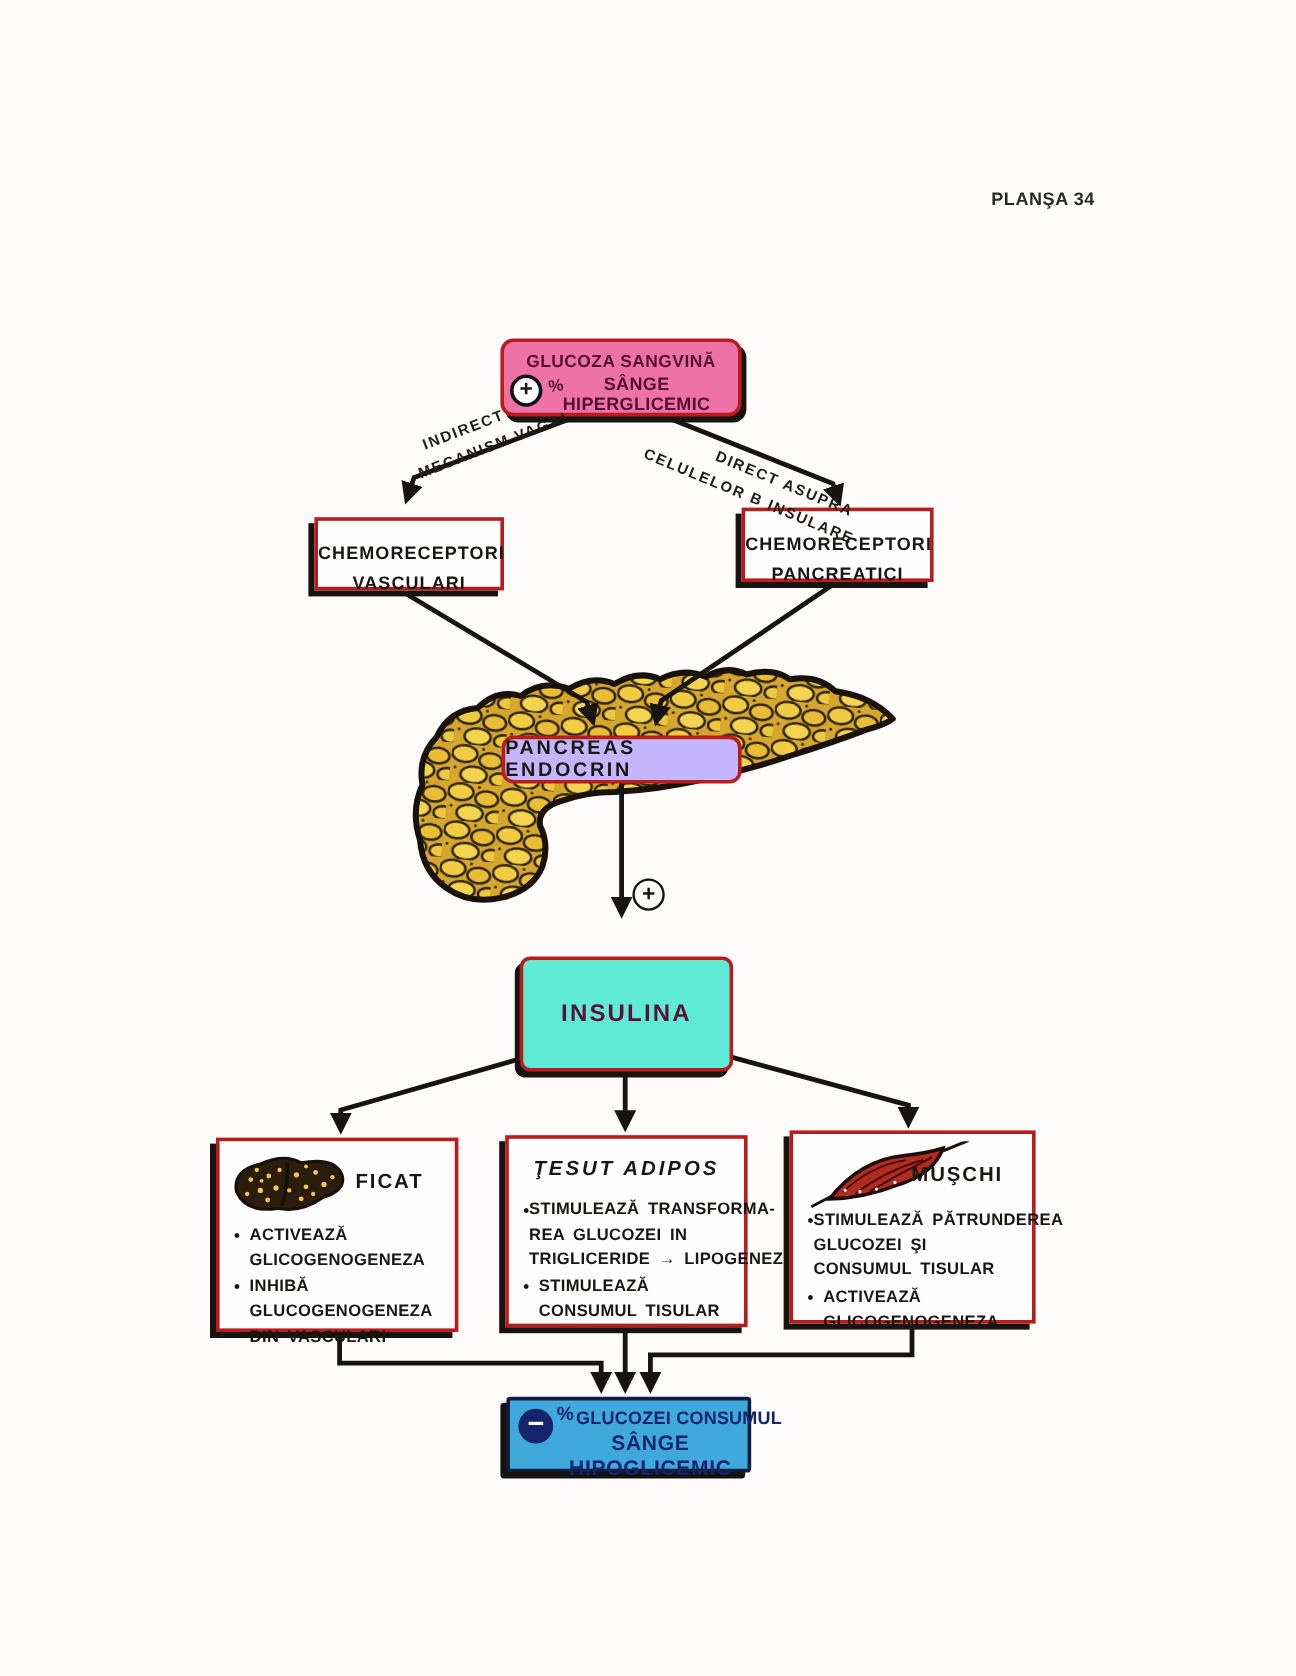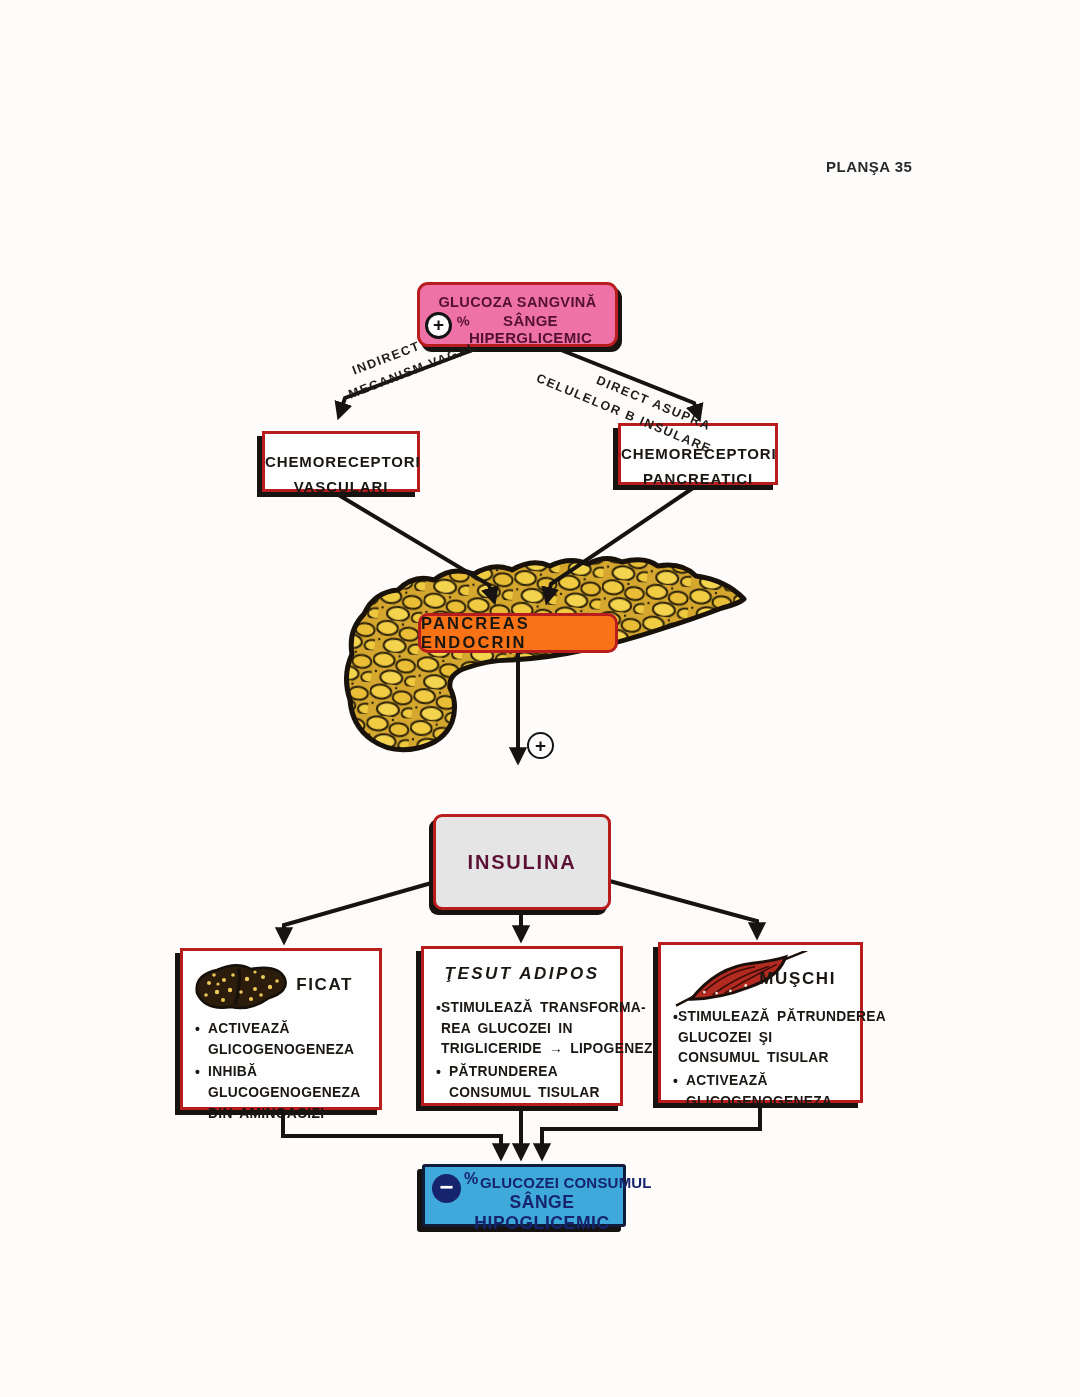--- a/index.html
+++ b/index.html
@@ -51,34 +51,34 @@
   
   .box-chemo { text-align:center; font-size:15px; font-weight:bold; letter-spacing:0.9px;
     line-height:1.65; padding-top:16px; background:#fefefe; }
   .box-chemo-vasc { left:262px; top:431px; width:158px; height:61px; }
   .box-chemo-panc { left:618px; top:423px; width:160px; height:62px; }
 
   
   .box-pancreas-label {
     left:418px; top:613px; width:200px; height:40px; border-radius:10px;
     display:flex; align-items:center; justify-content:center;
-    font-size:16.5px; font-weight:bold; letter-spacing:2.2px; background:#f97316;
+    font-size:16.5px; font-weight:bold; letter-spacing:2.2px; background:#c4b5fd;
   }
 
   
   .plus-mid {
     position:absolute; left:527px; top:732px; width:27px; height:27px; border-radius:50%;
     border:2.5px solid #141414; background:#fdfcfa; color:#141414; z-index:2;
     font-size:19px; font-weight:bold; line-height:23px; text-align:center;
   }
 
   
   .box-insulina {
-    left:433px; top:814px; width:178px; height:96px; border-radius:9px;
-    background:#e5e5e5; display:flex; align-items:center; justify-content:center;
+    left:433px; top:797px; width:178px; height:96px; border-radius:9px;
+    background:#5eead4; display:flex; align-items:center; justify-content:center;
     font-size:20px; font-weight:bold; letter-spacing:1.8px; color:#5c1134;
     box-shadow:-4px 5px 0 0 #171310;
   }
 
   
   .box-organ { background:#fefefe; }
   .box-ficat  { left:180px; top:948px; width:202px; height:162px; }
   .box-adipos { left:421px; top:946px; width:202px; height:160px; }
   .box-muschi { left:658px; top:942px; width:205px; height:161px; }
   .organ-title { position:absolute; font-size:17px; font-weight:bold; letter-spacing:1.6px; }
@@ -111,21 +111,21 @@
   }
   .pct-bottom { position:absolute; left:39px; top:3px; font-size:16px; font-weight:bold; color:#16246d; }
   .box-hypo .l1 { margin-top:7px; padding-left:55px; font-size:15px; font-weight:bold; letter-spacing:0.2px; white-space:nowrap; }
   .box-hypo .l2 { margin-top:1px; text-align:center; font-size:17.5px; font-weight:bold; letter-spacing:0.6px;padding-left:36px; }
 </style>
 </head>
 <body>
 
 <div class="page">
 
-  <div class="plate-label">PLANŞA 35</div>
+  <div class="plate-label">PLANŞA 34</div>
 
   <svg class="underlay" width="1080" height="1397" viewBox="0 0 1080 1397">
     <defs>
       <marker id="ah" viewBox="0 0 10 10" refX="7.5" refY="5" markerWidth="4.6" markerHeight="4.6" orient="auto">
         <path d="M0,0 L10,5 L0,10 z" fill="#171310"></path>
       </marker>
       <pattern id="lobules" width="44" height="32" patternUnits="userSpaceOnUse" patternTransform="rotate(6)">
         <rect width="44" height="32" fill="#d5a72e"></rect>
         <ellipse cx="11" cy="8" rx="10.5" ry="7" fill="#f1cc43" stroke="#2a2008" stroke-width="2"></ellipse>
         <ellipse cx="33" cy="12" rx="9.5" ry="6.5" fill="#e9bd35" stroke="#2a2008" stroke-width="2"></ellipse>
@@ -223,41 +223,41 @@
         <div class="blines">
           <span>ACTIVEAZĂ</span>
           <span>GLICOGENOGENEZA</span>
         </div>
       </div>
       <div class="bullet">
         <span class="dot">•</span>
         <div class="blines">
           <span>INHIBĂ</span>
           <span>GLUCOGENOGENEZA</span>
-          <span>DIN AMINOACIZI</span>
+          <span>DIN VASCULARI</span>
         </div>
       </div>
     </div>
   </div>
 
   <div class="nbox box-organ box-adipos shadow-lb">
     <div class="title-adipos">ŢESUT ADIPOS</div>
     <div class="bullets">
       <div class="bullet">
         <span class="dot">•</span>
         <div class="blines">
           <span>STIMULEAZĂ TRANSFORMA-</span>
           <span>REA GLUCOZEI IN</span>
           <span>TRIGLICERIDE → LIPOGENEZA</span>
         </div>
       </div>
       <div class="bullet">
         <span class="dot">•</span>
         <div class="blines">
-          <span>PĂTRUNDEREA</span>
+          <span>STIMULEAZĂ</span>
           <span>CONSUMUL TISULAR</span>
         </div>
       </div>
     </div>
   </div>
 
   <div class="nbox box-organ box-muschi shadow-lb">
     <svg class="organ-icon muschi-icon" width="150" height="56" viewBox="0 0 150 56">
       <g transform="rotate(-9 75 30)">
         <path d="M6,44 L30,36 Q28,40 34,39" fill="none" stroke="#1c1008" stroke-width="2.5"></path>

